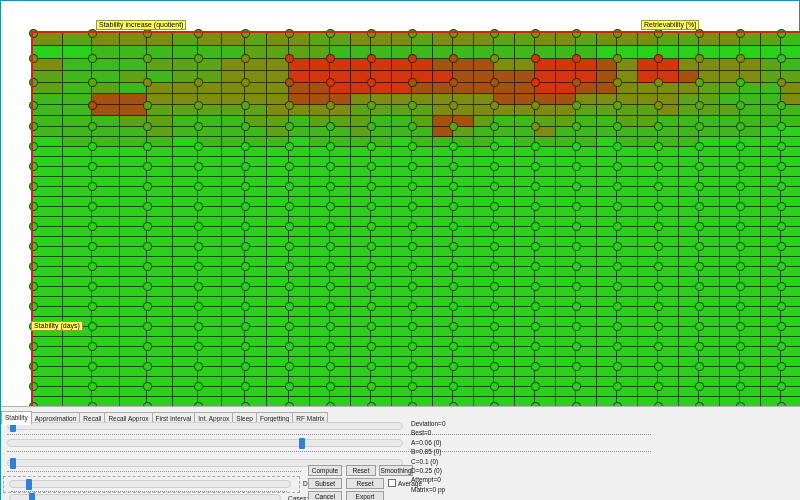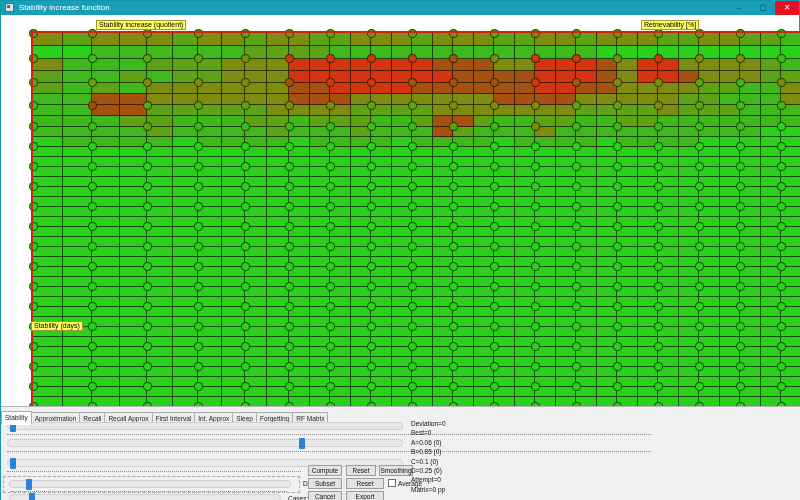--- a/index.html
+++ b/index.html
@@ -43,27 +43,20 @@
        font-size:6.5px;color:#111;text-align:center;line-height:10px;height:11px;padding:0}
   .small-label{position:absolute;font-size:6.5px;line-height:8px;color:#111;white-space:nowrap}
   .checkbox{position:absolute;width:8px;height:8px;background:#fff;border:1px solid #707070;box-sizing:border-box}
   .stats{position:absolute;left:410px;top:12px;font-size:6.5px;line-height:9.4px;color:#111;white-space:nowrap}
 </style>
 </head>
 <body>
 
 <div class="window">
 
-  <div class="titlebar">
-    <div class="app-icon"></div>
-    <div class="title-text">Stability increase function</div>
-    <div class="winbtn min">–</div>
-    <div class="winbtn max">▢</div>
-    <div class="winbtn close">✕</div>
-  </div>
 
   <div class="axis-h"></div>
   <div class="axis-v"></div>
   <div id="heatmap">
       <div class="cell" style="left: 0px; top: 0px; width: 30px; height: 13px; background: rgb(126, 140, 16);"></div>
       <div class="cell" style="left: 30px; top: 0px; width: 29px; height: 13px; background: rgb(94, 162, 22);"></div>
       <div class="cell" style="left: 59px; top: 0px; width: 28px; height: 13px; background: rgb(126, 140, 16);"></div>
       <div class="cell" style="left: 87px; top: 0px; width: 27px; height: 13px; background: rgb(126, 140, 16);"></div>
       <div class="cell" style="left: 114px; top: 0px; width: 26px; height: 13px; background: rgb(126, 140, 16);"></div>
       <div class="cell" style="left: 140px; top: 0px; width: 25px; height: 13px; background: rgb(94, 162, 22);"></div>

